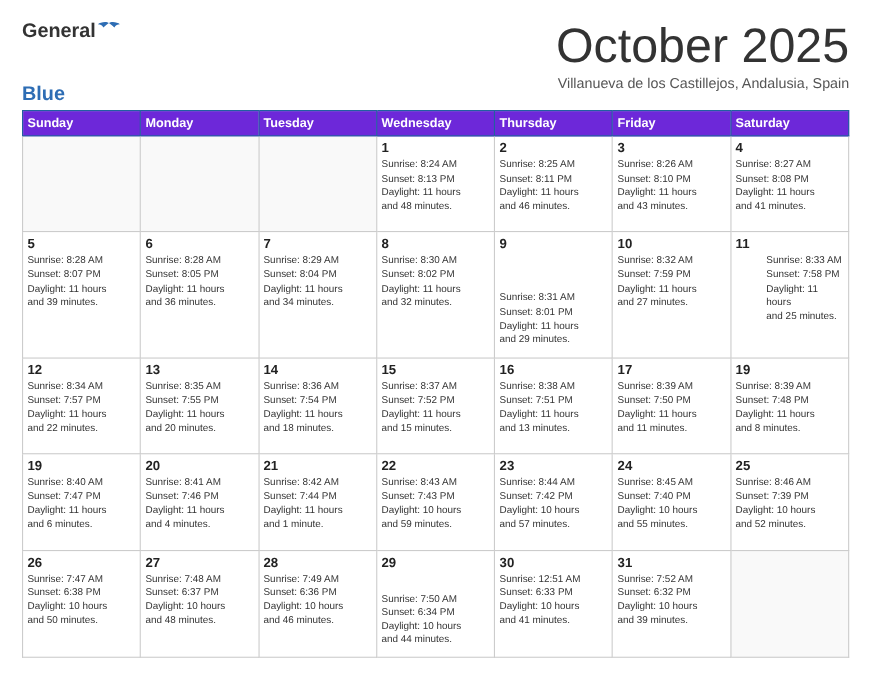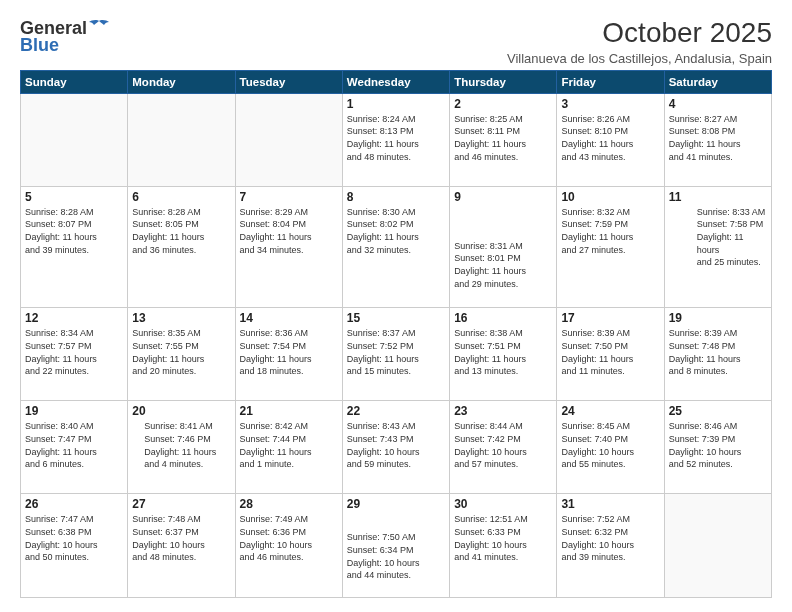--- a/index.html
+++ b/index.html
@@ -20,44 +20,45 @@
     .header {
       display: flex;
       align-items: flex-start;
       justify-content: space-between;
       margin-bottom: 4px;
     }
     .logo {
       display: flex;
       flex-direction: column;
       align-items: flex-start;
+      gap: 40px;
     }
     .title-block {
       text-align: right;
     }
     .month-title {
-      font-size: 28px;
+      font-size: 44px;
       color: #333;
       font-weight: normal;
       line-height: 1.1;
     }
     .subtitle {
       font-size: 13px;
       color: #555;
       margin-top: 2px;
     }
     .calendar {
       flex: 1;
       border: 1px solid #ccc;
       border-collapse: collapse;
       width: 100%;
       table-layout: fixed;
     }
     .calendar th {
-      background: #0c4a6e;
+      background: #6d28d9;
       color: #fff;
       font-size: 11.5px;
       font-weight: bold;
       padding: 5px 4px;
       text-align: left;
       border: 1px solid #2260a0;
     }
     .calendar td {
       border: 1px solid #ccc;
       vertical-align: top;
@@ -254,21 +255,21 @@
         <tr>
           <td>
             <span class="day-number">19</span>
             <div class="day-info" style="white-space: pre-line;">Sunrise: 8:40 AM
 Sunset: 7:47 PM
 Daylight: 11 hours
 and 6 minutes.</div>
           </td>
           <td>
             <span class="day-number">20</span>
-            <div class="day-info" style="white-space: pre-line; margin-left: 12px;">Sunrise: 8:41 AM
+            <div class="day-info" style="white-space: pre-line;">Sunrise: 8:41 AM
 Sunset: 7:46 PM
 Daylight: 11 hours
 and 4 minutes.</div>
           </td>
           <td>
             <span class="day-number">21</span>
             <div class="day-info" style="white-space: pre-line;">Sunrise: 8:42 AM
 Sunset: 7:44 PM
 Daylight: 11 hours
 and 1 minute.</div>

